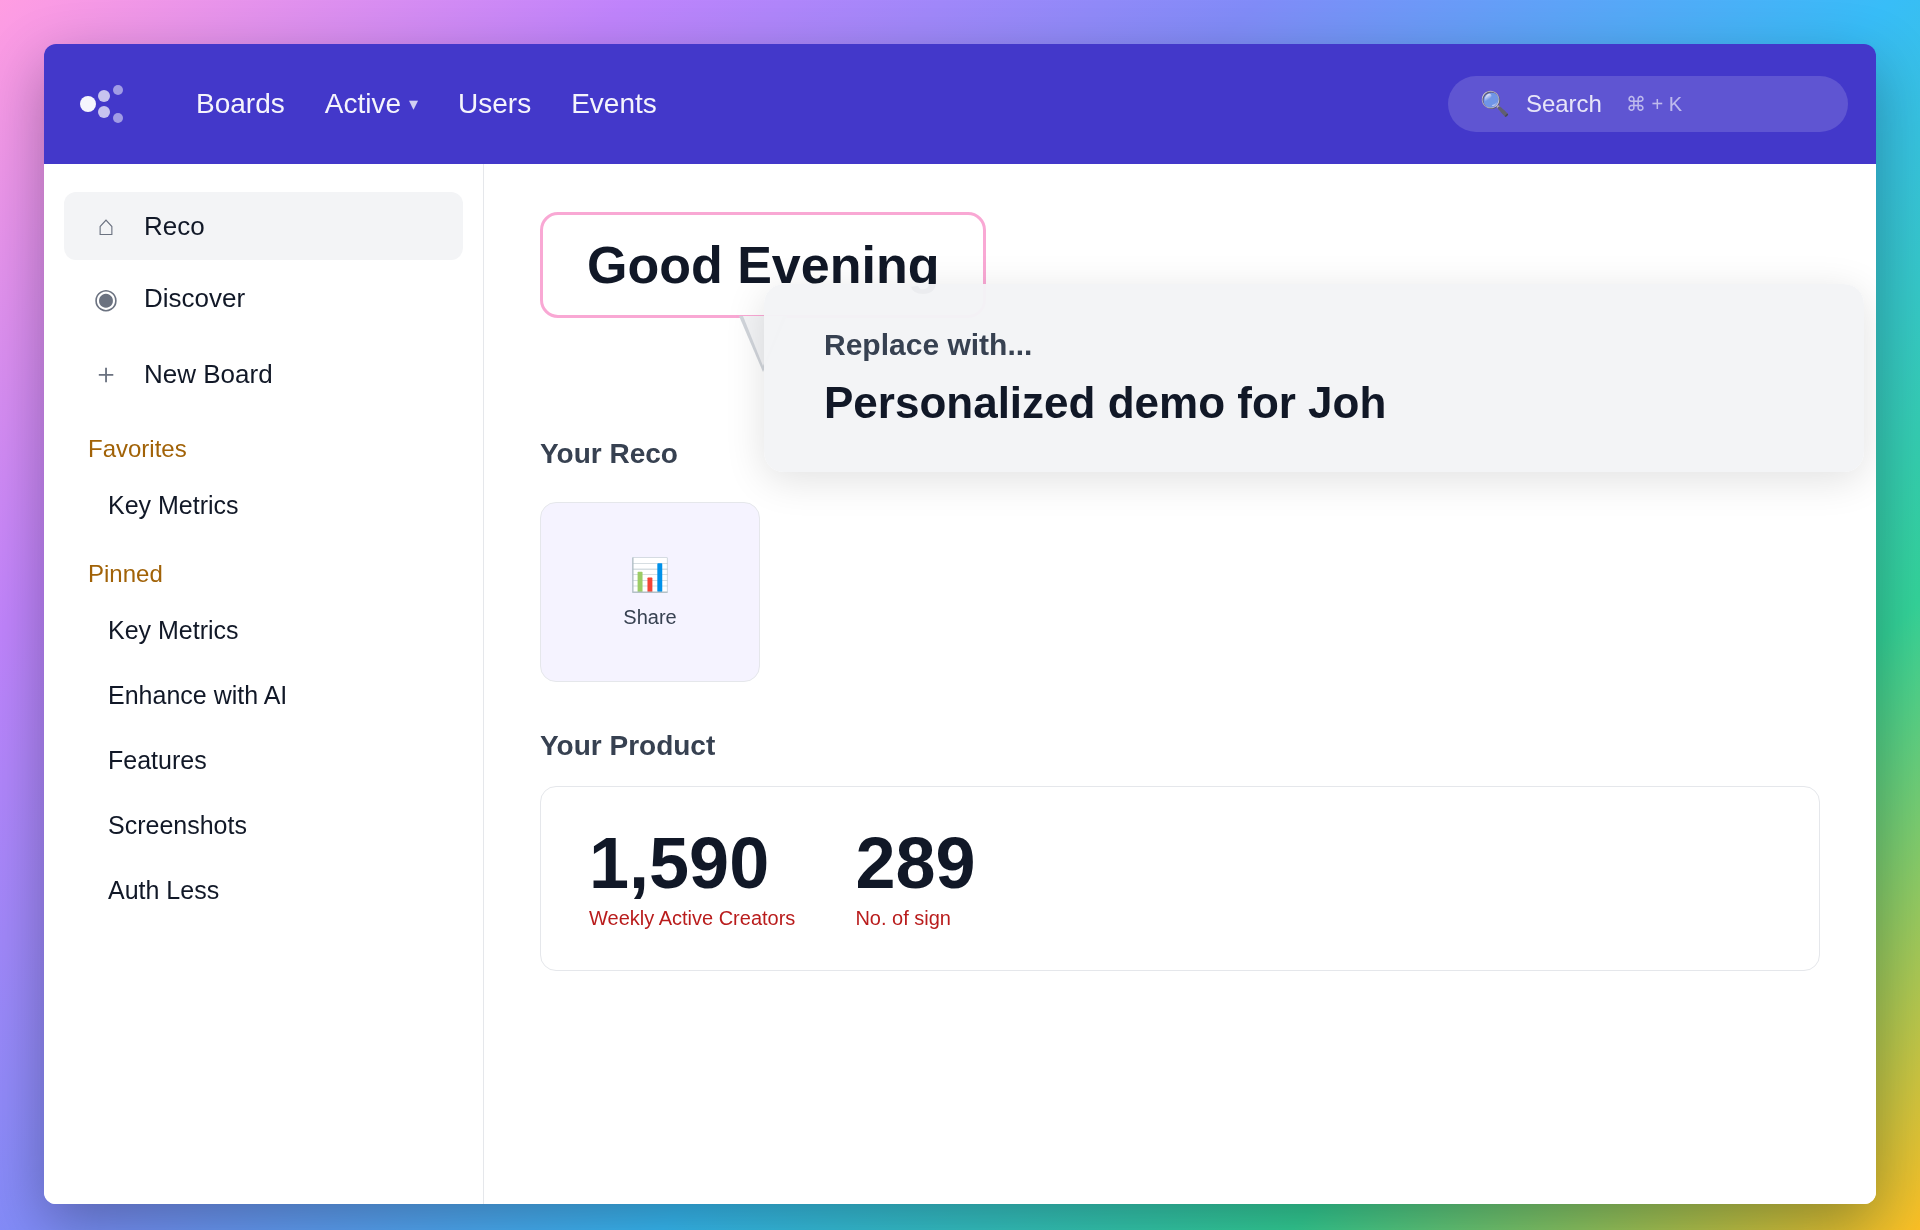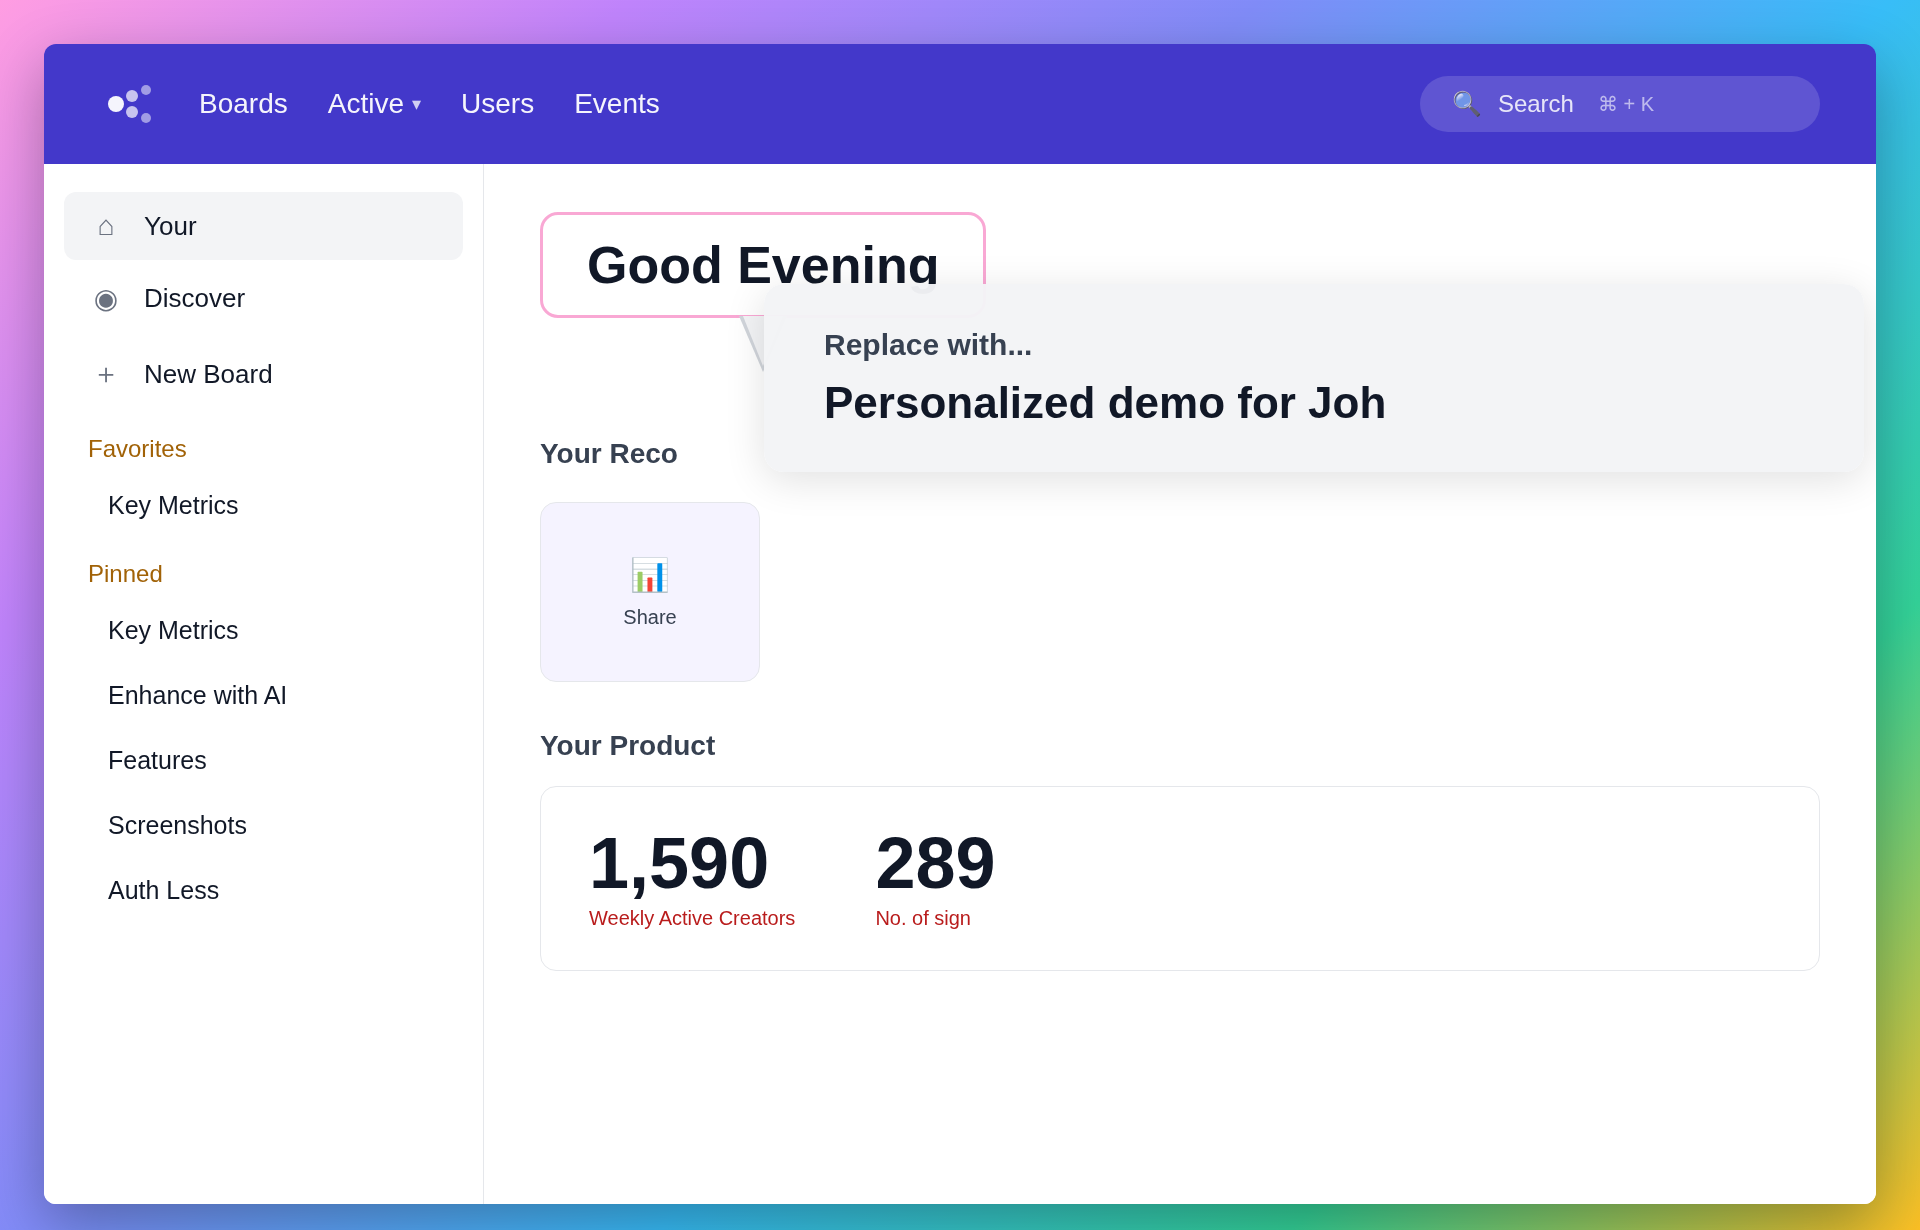--- a/index.html
+++ b/index.html
@@ -37,23 +37,23 @@
       flex-direction: column;
     }
 
     
     .topbar {
       width: 100%;
       height: 120px;
       background: #4338ca;
       display: flex;
       align-items: center;
-      padding: 0 56px;
+      padding: 0 28px;
       flex-shrink: 0;
-      gap: 43px;
+      gap: 68px;
     }
 
     .logo {
       width: 56px;
       height: 56px;
       display: flex;
       align-items: center;
       justify-content: center;
       flex-shrink: 0;
     }
@@ -271,21 +271,21 @@
     
     .product-section {
       margin-top: 16px;
     }
 
     .product-card {
       border: 1px solid #e5e7eb;
       border-radius: 16px;
       padding: 40px 48px;
       display: flex;
-      gap: 80px;
+      gap: 60px;
       align-items: flex-start;
     }
 
     .metric-block {
       display: flex;
       flex-direction: column;
       gap: 8px;
     }
 
     .metric-value {
@@ -348,21 +348,21 @@
       <span class="search-kbd">⌘ + K</span>
     </div>
   </nav>
 
   <div class="content-area">
 
     <aside class="sidebar">
 
       <div class="sidebar-item active">
         <span class="sidebar-icon">⌂</span>
-        <span>Your</span>
+        <span>Reco</span>
       </div>
 
       <div class="sidebar-item">
         <span class="sidebar-icon">◉</span>
         <span>Discover</span>
       </div>
 
       <div class="sidebar-item">
         <span class="sidebar-icon">＋</span>
         <span>New Board</span>

